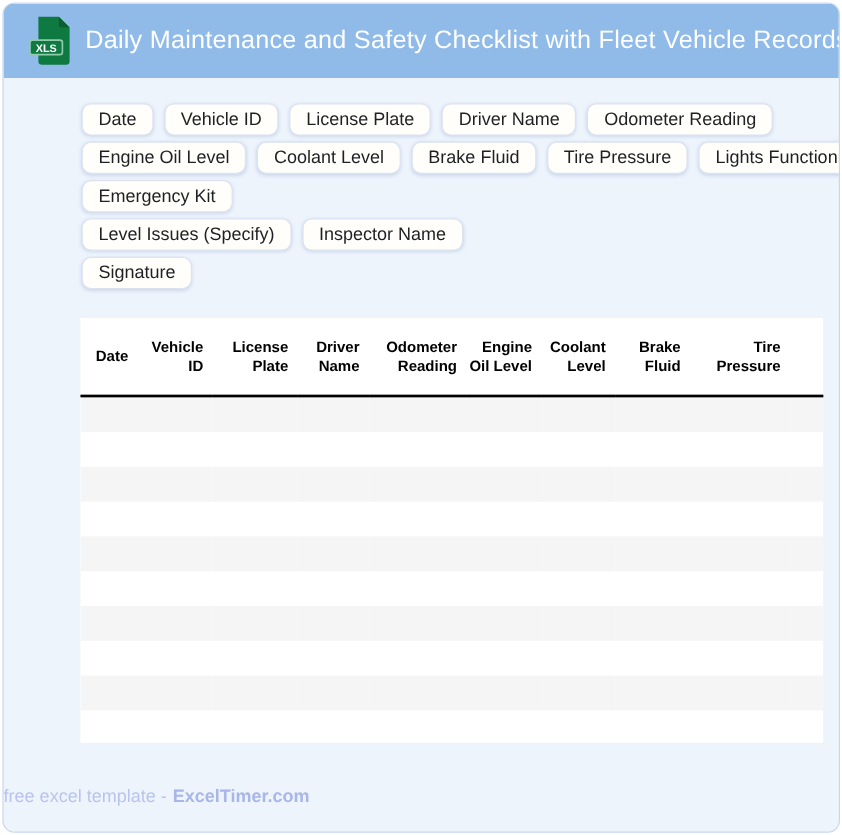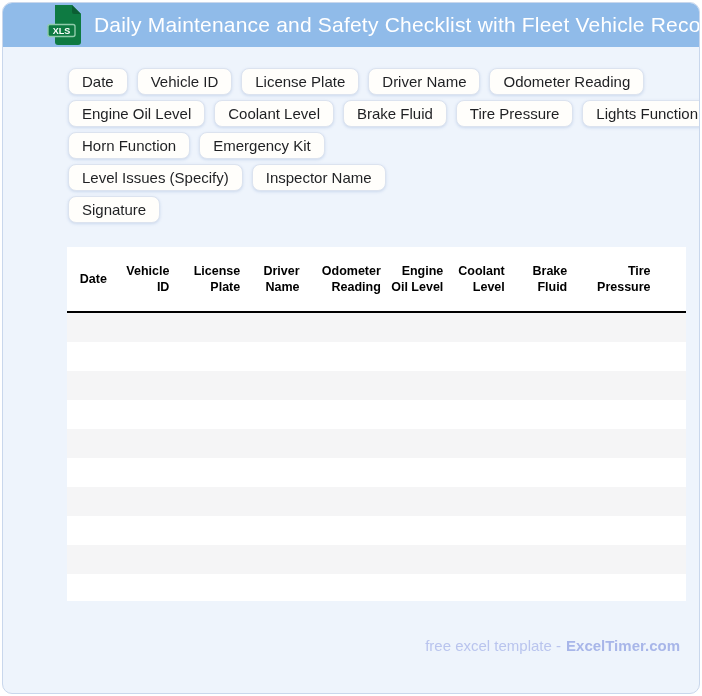--- a/index.html
+++ b/index.html
@@ -11,22 +11,22 @@
   .card{
     box-sizing:border-box;
     width:698px;height:692px;margin:2px;
     background:#eef4fc;
     border:1px solid #c9d7ec;
     border-radius:10px;
     overflow:hidden;
     position:relative;
   }
   .header{
-    height:44px;background:#90bbe9;
-    display:flex;align-items:center;padding-left:23px;
+    height:62px;background:#90bbe9;
+    display:flex;align-items:center;
   }
   .file-icon{margin-left:20px;flex:0 0 auto;display:block;}
   .title{
     margin-left:11px;color:#ffffff;font-size:21px;font-weight:400;
     letter-spacing:.2px;white-space:nowrap;
   }
   .chips{
     margin:21px 0 0 65px;
     display:flex;flex-direction:column;gap:5px;
   }
@@ -46,21 +46,21 @@
   thead th{
     height:64px;vertical-align:middle;text-align:right;
     font-size:12.5px;font-weight:bold;color:#000;
     padding:0 8px 0 2px;line-height:1.3;
     border-bottom:2px solid #000;
   }
   tbody td{height:29px;padding:0;}
   tbody tr.alt{background:#f5f5f6;}
   .footer{
     margin-top:36px;padding-right:19px;
-    text-align:right;font-size:15px;color:#b9c4ee;
+    font-size:15px;color:#b9c4ee;
   }
   .brand{font-weight:bold;color:#a8b6e9;text-decoration:none;margin-left:5px;}
 </style>
 </head>
 <body>
 
 <div class="card">
 
   <div class="header">
     <svg class="file-icon" width="37" height="42" viewBox="0 0 37 42" aria-hidden="true">
@@ -81,21 +81,20 @@
         <button type="button" class="chip">Odometer Reading</button>
       </div>
       <div class="chip-row">
         <button type="button" class="chip">Engine Oil Level</button>
         <button type="button" class="chip">Coolant Level</button>
         <button type="button" class="chip">Brake Fluid</button>
         <button type="button" class="chip">Tire Pressure</button>
         <button type="button" class="chip">Lights Functioning</button>
       </div>
       <div class="chip-row">
-        <button type="button" class="chip">Horn Function</button>
         <button type="button" class="chip">Emergency Kit</button>
       </div>
       <div class="chip-row">
         <button type="button" class="chip">Level Issues (Specify)</button>
         <button type="button" class="chip">Inspector Name</button>
       </div>
       <div class="chip-row">
         <button type="button" class="chip">Signature</button>
       </div>
     </div>

